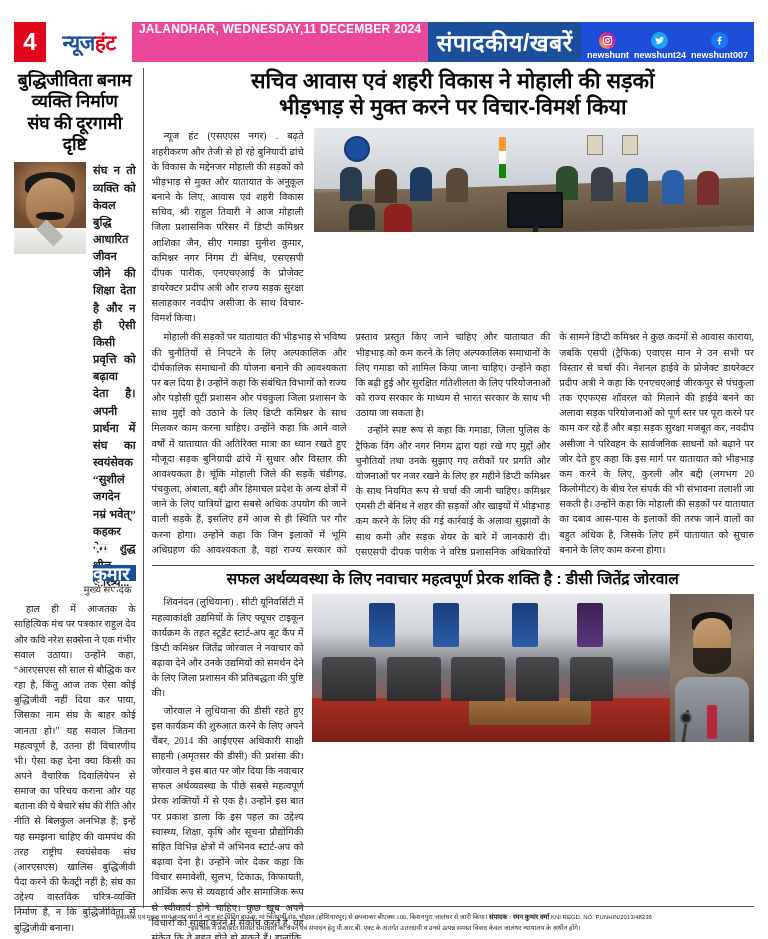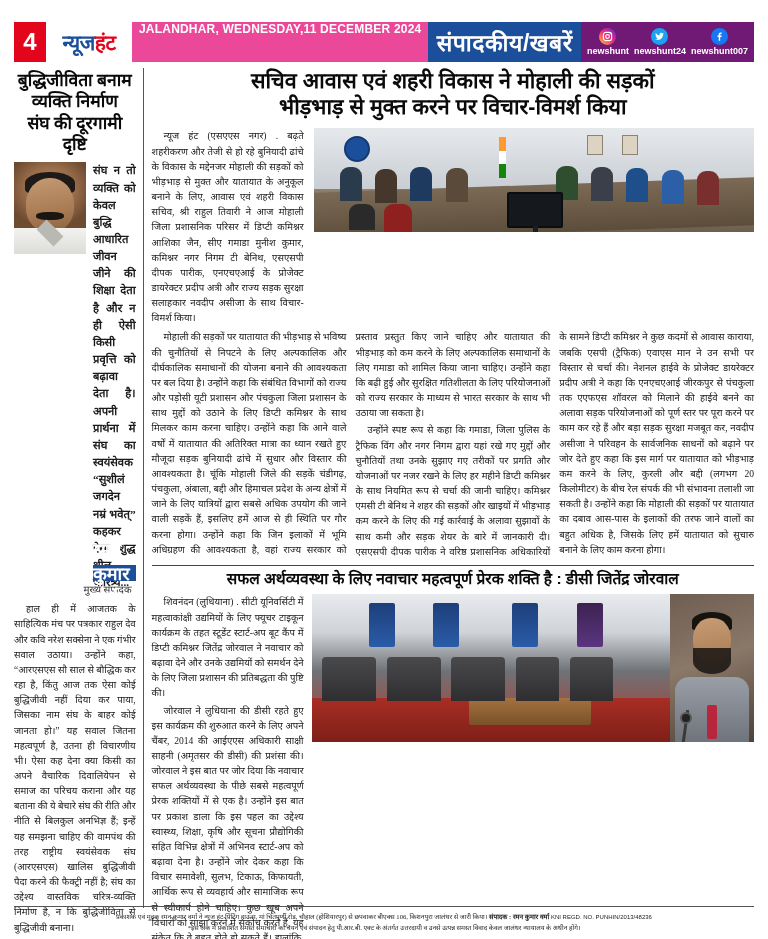--- a/index.html
+++ b/index.html
@@ -71,23 +71,23 @@
     background: #1b4f9c;
     color: #fff;
     flex: 1 1 auto;
     display: flex; align-items: center; justify-content: center;
     font-family: "Liberation Sans", sans-serif;
     font-weight: bold;
     font-size: 23px;
     letter-spacing: 0.5px;
   }
   .social-strip {
-    background: #701a75;
+    background: #1d4ed8;
     display: flex;
-    align-items: center;
+    align-items: flex-end;
     padding: 2px 6px 1px 6px;
     gap: 5px;
   }
   .social-item {
     display: flex; flex-direction: column; align-items: center;
     color: #fff;
     font-family: "Liberation Sans", sans-serif;
     font-size: 9px;
     font-weight: bold;
     line-height: 1.1;

